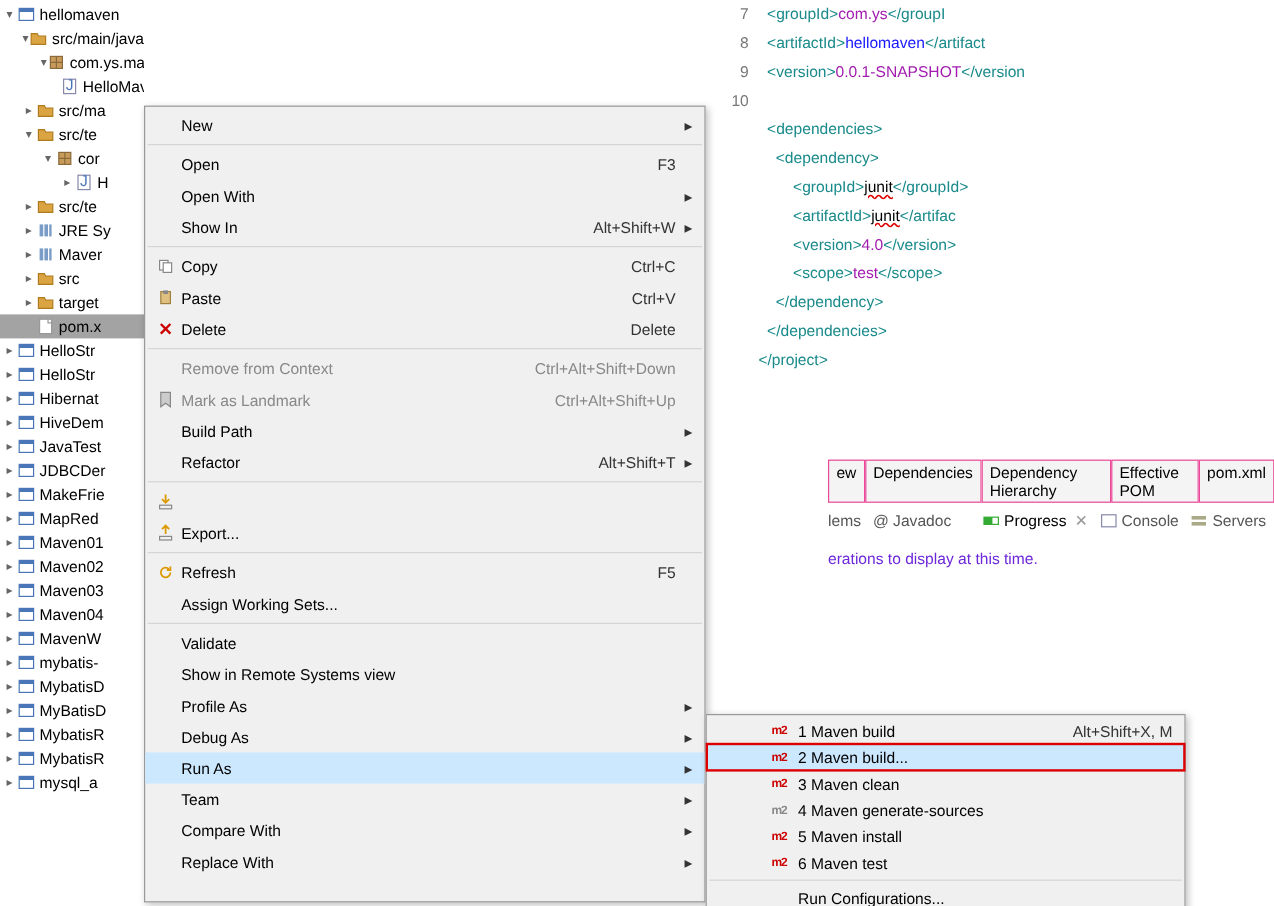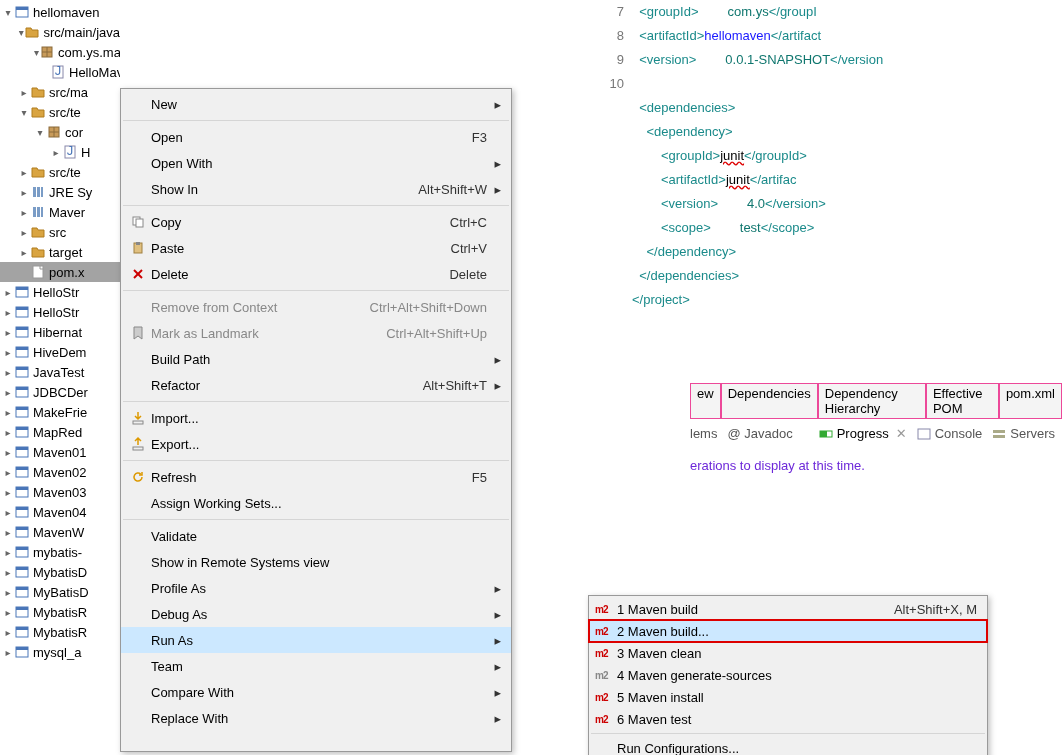--- a/index.html
+++ b/index.html
@@ -13,42 +13,42 @@
 .indent-1 { padding-left: 18px; }
 .indent-2 { padding-left: 34px; }
 .indent-3 { padding-left: 50px; }
 .chev { width: 12px; display:inline-block; text-align:center; color:#666; font-size:10px; }
 .editor-area { flex:1; position: relative; }
 .code-block { position:absolute; top:0; left:468px; right:0; font-family: Consolas, monospace; font-size:15px; line-height:24px; padding-left:6px; white-space: pre; color:#000; }
 .code-block .ln { display:flex; }
 .code-block .gutter { width:38px; text-align:right; color:#777; padding-right:8px; }
 .code-block .hl-line { background:#e8f2fe; }
 .tag { color: #1a8a8a; }
-.txt { color: #0f766e; margin-left: 29px; }
+.txt { color: #a21caf; }
 .blue { color: #1818ff; }
 .wavy { text-decoration: underline wavy #d00; }
 .editor-tabs { position:absolute; top:383px; left:570px; display:flex; gap:0; font-size:12px; }
 .editor-tabs .etab { border:1px solid #ec4899; background:#f4f4f4; padding:2px 6px; }
 .views-bar { position:absolute; top:426px; left:570px; display:flex; gap:10px; align-items:center; color:#555; font-size:13px; }
 .views-bar .vtab { display:flex; align-items:center; gap:4px; }
 .views-bar .active { color:#000;margin-left:16px; }
 .progress-text { position:absolute; top:458px; left:570px; color:#6d28d9; }
-.ctx-menu { position:absolute; top:88px; left:120px; width:392px; height:664px; background:#f0f0f0; border:1px solid #999; box-shadow:2px 2px 6px rgba(0,0,0,.25); padding:2px 0; }
+.ctx-menu { position:absolute; top:88px; left:120px; width:468px; height:664px; background:#f0f0f0; border:1px solid #999; box-shadow:2px 2px 6px rgba(0,0,0,.25); padding:2px 0; }
 .ctx-item { display:flex; align-items:center; height:26px; padding:0 10px 0 6px; }
 .ctx-item.disabled { color:#888; }
 .ctx-item .mico { width:22px; display:flex; justify-content:center; }
 .ctx-item .lbl { flex:1; padding-left:2px; }
 .ctx-item .shortcut { color:#333; }
 .ctx-item.disabled .shortcut { color:#888; }
 .ctx-item .sub-arrow { width:14px; text-align:right; color:#333; }
 .ctx-sep { height:1px; background:#d5d5d5; margin:3px 2px; }
 .ctx-item.selected { background:#cce8ff; }
 .submenu { position:absolute; top:595px; left:588px; width:400px; background:#f0f0f0; border:1px solid #999; box-shadow:2px 2px 6px rgba(0,0,0,.25); padding:2px 0; }
 .sub-item { display:flex; align-items:center; height:22px; padding:0 10px 0 6px; }
-.sub-item .m2 { width:20px; font-size:10px; font-weight:bold; letter-spacing:-1px; }
+.sub-item .m2 { width:20px; font-size:10px; font-weight:bold; letter-spacing:-1px;margin-left:48px; }
 .m2-red { color:#c00; }
 .m2-gray { color:#888; }
 .sub-item .slbl { flex:1; padding-left:2px; }
 .sub-item.selected { background:#cce8ff; }
 .sub-item.boxed { outline:2px solid #d00; outline-offset:-1px; }
 .sub-item .sshortcut { color:#333; }
 .sub-sep { height:1px; background:#d5d5d5; margin:3px 2px; }
 svg { display:block; }
 </style>
 </head>
@@ -515,21 +515,20 @@
       <span class="sub-arrow">▸</span>
     </div>
     <div class="ctx-sep"></div>
     <div class="ctx-item">
       <span class="mico">
         <svg width="16" height="16" viewBox="0 0 16 16">
           <path d="M8 2v7M5 6l3 3 3-3" fill="none" stroke="#d90" stroke-width="1.5"></path>
           <rect x="3" y="11" width="10" height="3" fill="none" stroke="#888"></rect>
         </svg>
       </span>
-      <span class="lbl">Import...</span>
       <span class="shortcut"></span>
       <span class="sub-arrow"></span>
     </div>
     <div class="ctx-item">
       <span class="mico">
         <svg width="16" height="16" viewBox="0 0 16 16">
           <path d="M8 9V2M5 5l3-3 3 3" fill="none" stroke="#d90" stroke-width="1.5"></path>
           <rect x="3" y="11" width="10" height="3" fill="none" stroke="#888"></rect>
         </svg>
       </span>

